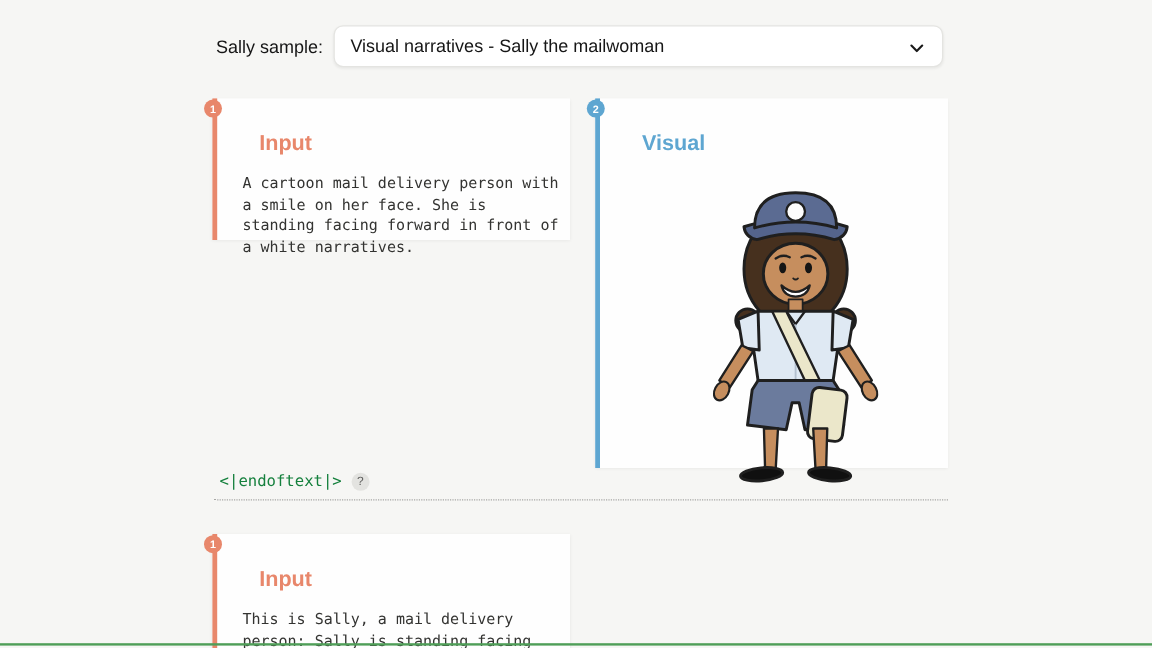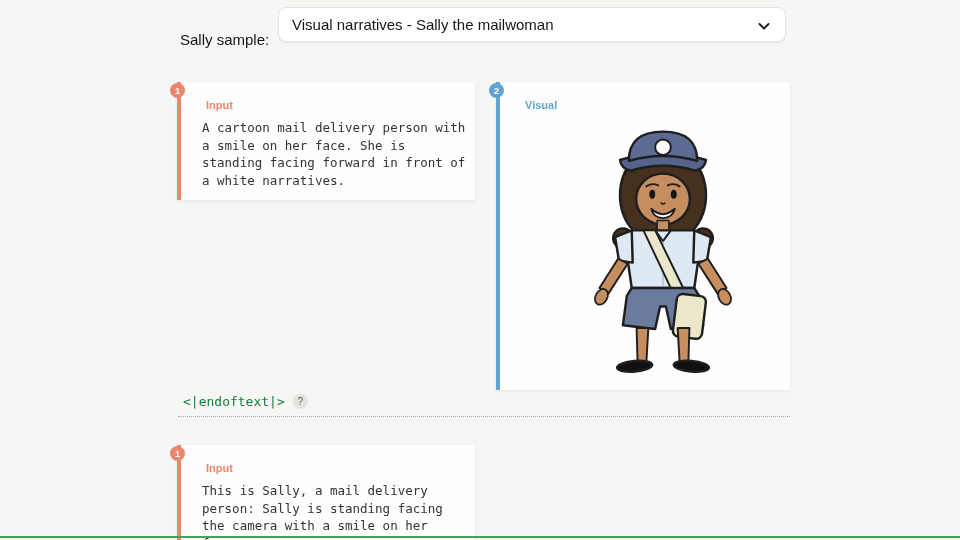--- a/index.html
+++ b/index.html
@@ -9,21 +9,21 @@
     overflow:hidden;
     background:#f6f6f4;
     font-family:"Liberation Sans", sans-serif;
   }
   
   .select-label{
     position:absolute;left:180px;top:31px;
     font-size:15px;font-weight:500;color:#161616;
   }
   .sample-select{
-    position:absolute;left:278px;top:7px;
+    position:absolute;left:278px;top:21px;
     width:508px;height:35px;box-sizing:border-box;
     background:#ffffff;border:1px solid #e4e4e1;border-radius:8px;
     box-shadow:0 1px 2px rgba(0,0,0,.05);
     cursor:pointer;
   }
   .sample-select .value{
     position:absolute;left:13px;top:8px;
     font-size:15px;color:#161616;white-space:nowrap;
   }
   .sample-select .chev{
@@ -35,21 +35,21 @@
     box-shadow:0 1px 3px rgba(0,0,0,.07);
     box-sizing:border-box;
   }
   .card .content{padding:13px 8px 0 21px;}
   .badge{
     position:absolute;left:-11px;top:1px;
     width:15px;height:15px;border-radius:50%;
     color:#fff;font-size:9px;font-weight:bold;
     display:flex;align-items:center;justify-content:center;
   }
-  .cell-label{font-size:11px;font-weight:700;margin:4px;}
+  .cell-label{font-size:18px;font-weight:700;margin:14px;}
   .cell-text{
     margin-top:8px;width:266px;
     font-family:"DejaVu Sans Mono","Liberation Mono",monospace;
     font-size:12.5px;line-height:17.5px;color:#333331;
   }
   .input-card{border-left:4px solid #e8876b;}
   .input-card .badge{background:#e8876b;}
   .input-card .cell-label{color:#e8876b;}
   .output-card{border-left:4px solid #5ea6d1;}
   .output-card .badge{background:#5ea6d1;}

